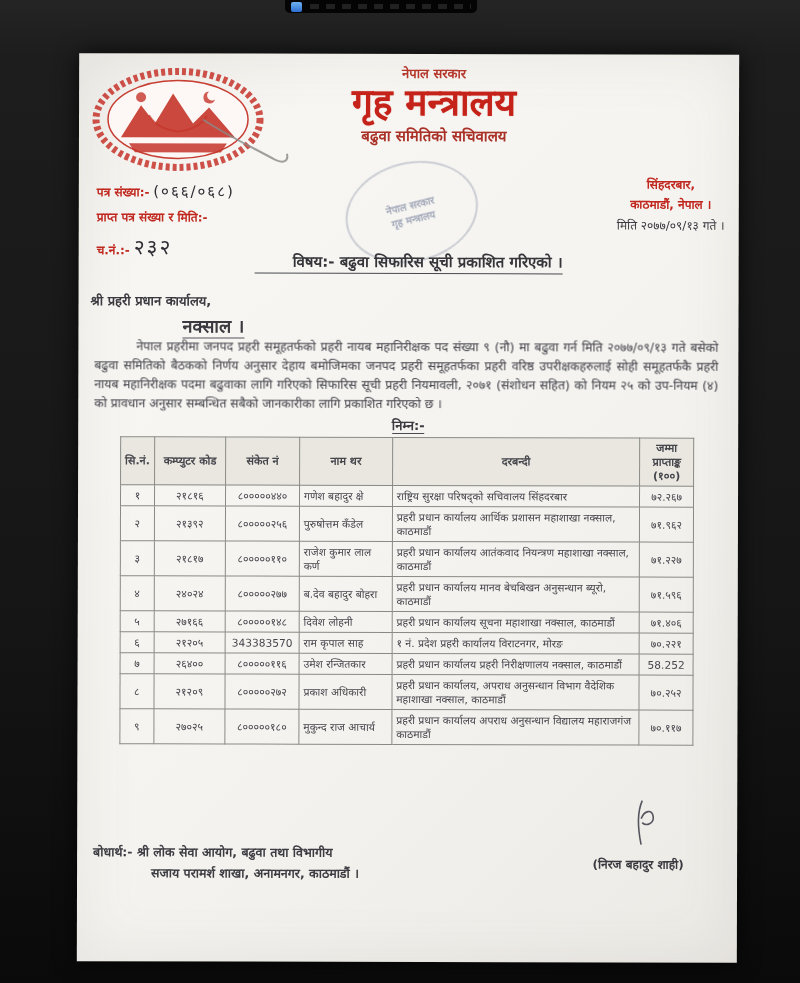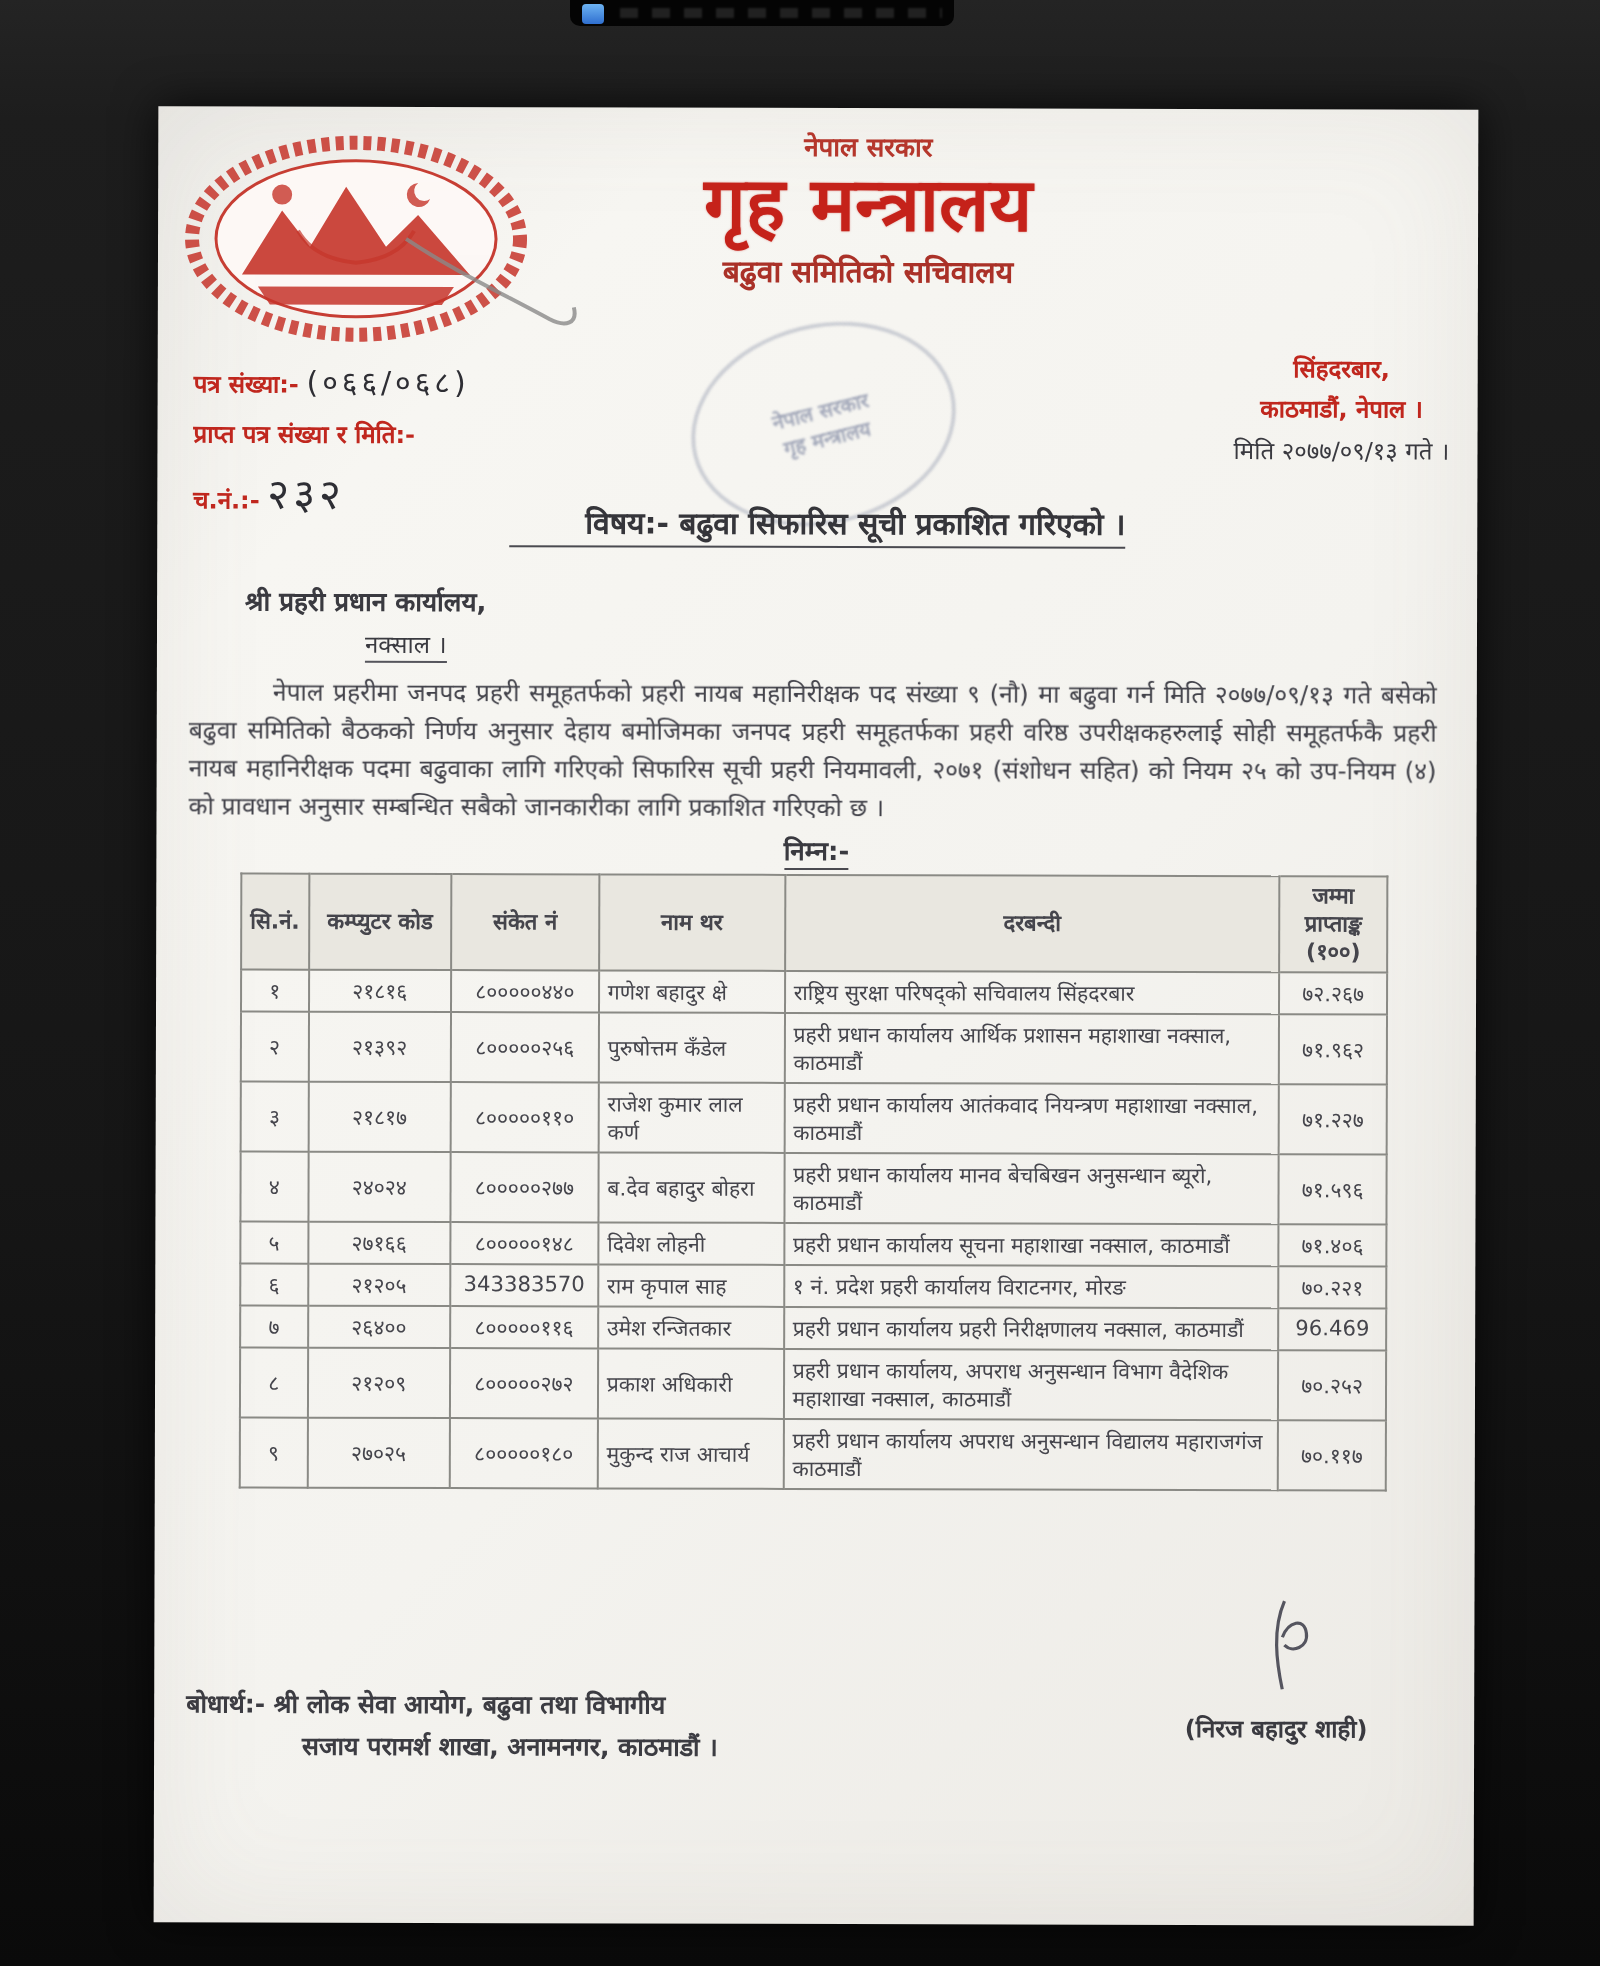--- a/index.html
+++ b/index.html
@@ -25,22 +25,22 @@
   .lh-gov{font-size:13px;font-weight:bold;color:#b5372c;}
   .lh-min{font-size:37px;font-weight:bold;color:#c5221a;line-height:1.15;text-shadow:0 0 1px rgba(197,34,26,.5);}
   .lh-sec{font-size:15px;font-weight:bold;color:#aa3128;}
   .metaL{left:18px;top:124px;font-size:12px;line-height:1.9;}
   .metaL .lbl{font-weight:bold;}
   .metaR{left:512px;top:120px;width:160px;text-align:center;font-size:12px;line-height:1.7;}
   .metaR .rl{font-weight:bold;}
   .dateline{color:#3a3a40;}
   .subject{left:0;top:197px;width:660px;text-align:center;font-size:15px;font-weight:bold;color:#35353a;}
   .subject span{border-bottom:1.5px solid #4a4a50;padding-bottom:2px;padding-left:38px;}
-  .addr1{left:44px;top:238px;font-size:13px;font-weight:bold;color:#3a3a40;}
-  .addr2{left:104px;top:260px;font-size:12px;font-weight:normal;color:#3a3a40;border-bottom:1px solid #55555c;}
+  .addr1{left:12px;top:238px;font-size:13px;font-weight:bold;color:#3a3a40;}
+  .addr2{left:104px;top:260px;font-size:18px;font-weight:bold;color:#3a3a40;border-bottom:1px solid #55555c;}
   .bodytext{left:16px;top:284px;width:624px;font-size:12.3px;line-height:1.55;text-align:justify;
     text-indent:42px;color:#42424a;filter:blur(.2px);}
   .nimna{left:0;top:362px;width:660px;text-align:center;font-size:13px;font-weight:bold;color:#3a3a40;}
   .nimna span{border-bottom:1.5px solid #4a4a50;}
   table.lst{position:absolute;left:42px;top:383px;width:574px;border-collapse:collapse;
     font-size:10.6px;color:#45454c;}
   table.lst th,table.lst td{border:1px solid #8a8a85;padding:3px 4px;vertical-align:middle;}
   table.lst th{background:#e9e7e0;font-weight:bold;font-size:11px;line-height:1.25;}
   td.c{text-align:center;}
   td.l{text-align:left;}
@@ -185,21 +185,21 @@
             <td class="l">राम कृपाल साह</td>
             <td class="l">१ नं. प्रदेश प्रहरी कार्यालय विराटनगर, मोरङ</td>
             <td class="c">७०.२२१</td>
           </tr>
           <tr>
             <td class="c">७</td>
             <td class="c">२६४००</td>
             <td class="c">८०००००११६</td>
             <td class="l">उमेश रन्जितकार</td>
             <td class="l">प्रहरी प्रधान कार्यालय प्रहरी निरीक्षणालय नक्साल, काठमाडौं</td>
-            <td class="c">96.469</td>
+            <td class="c">58.252</td>
           </tr>
           <tr>
             <td class="c">८</td>
             <td class="c">२१२०९</td>
             <td class="c">८०००००२७२</td>
             <td class="l">प्रकाश अधिकारी</td>
             <td class="l">प्रहरी प्रधान कार्यालय, अपराध अनुसन्धान विभाग वैदेशिक महाशाखा नक्साल, काठमाडौं</td>
             <td class="c">७०.२५२</td>
           </tr>
           <tr>

